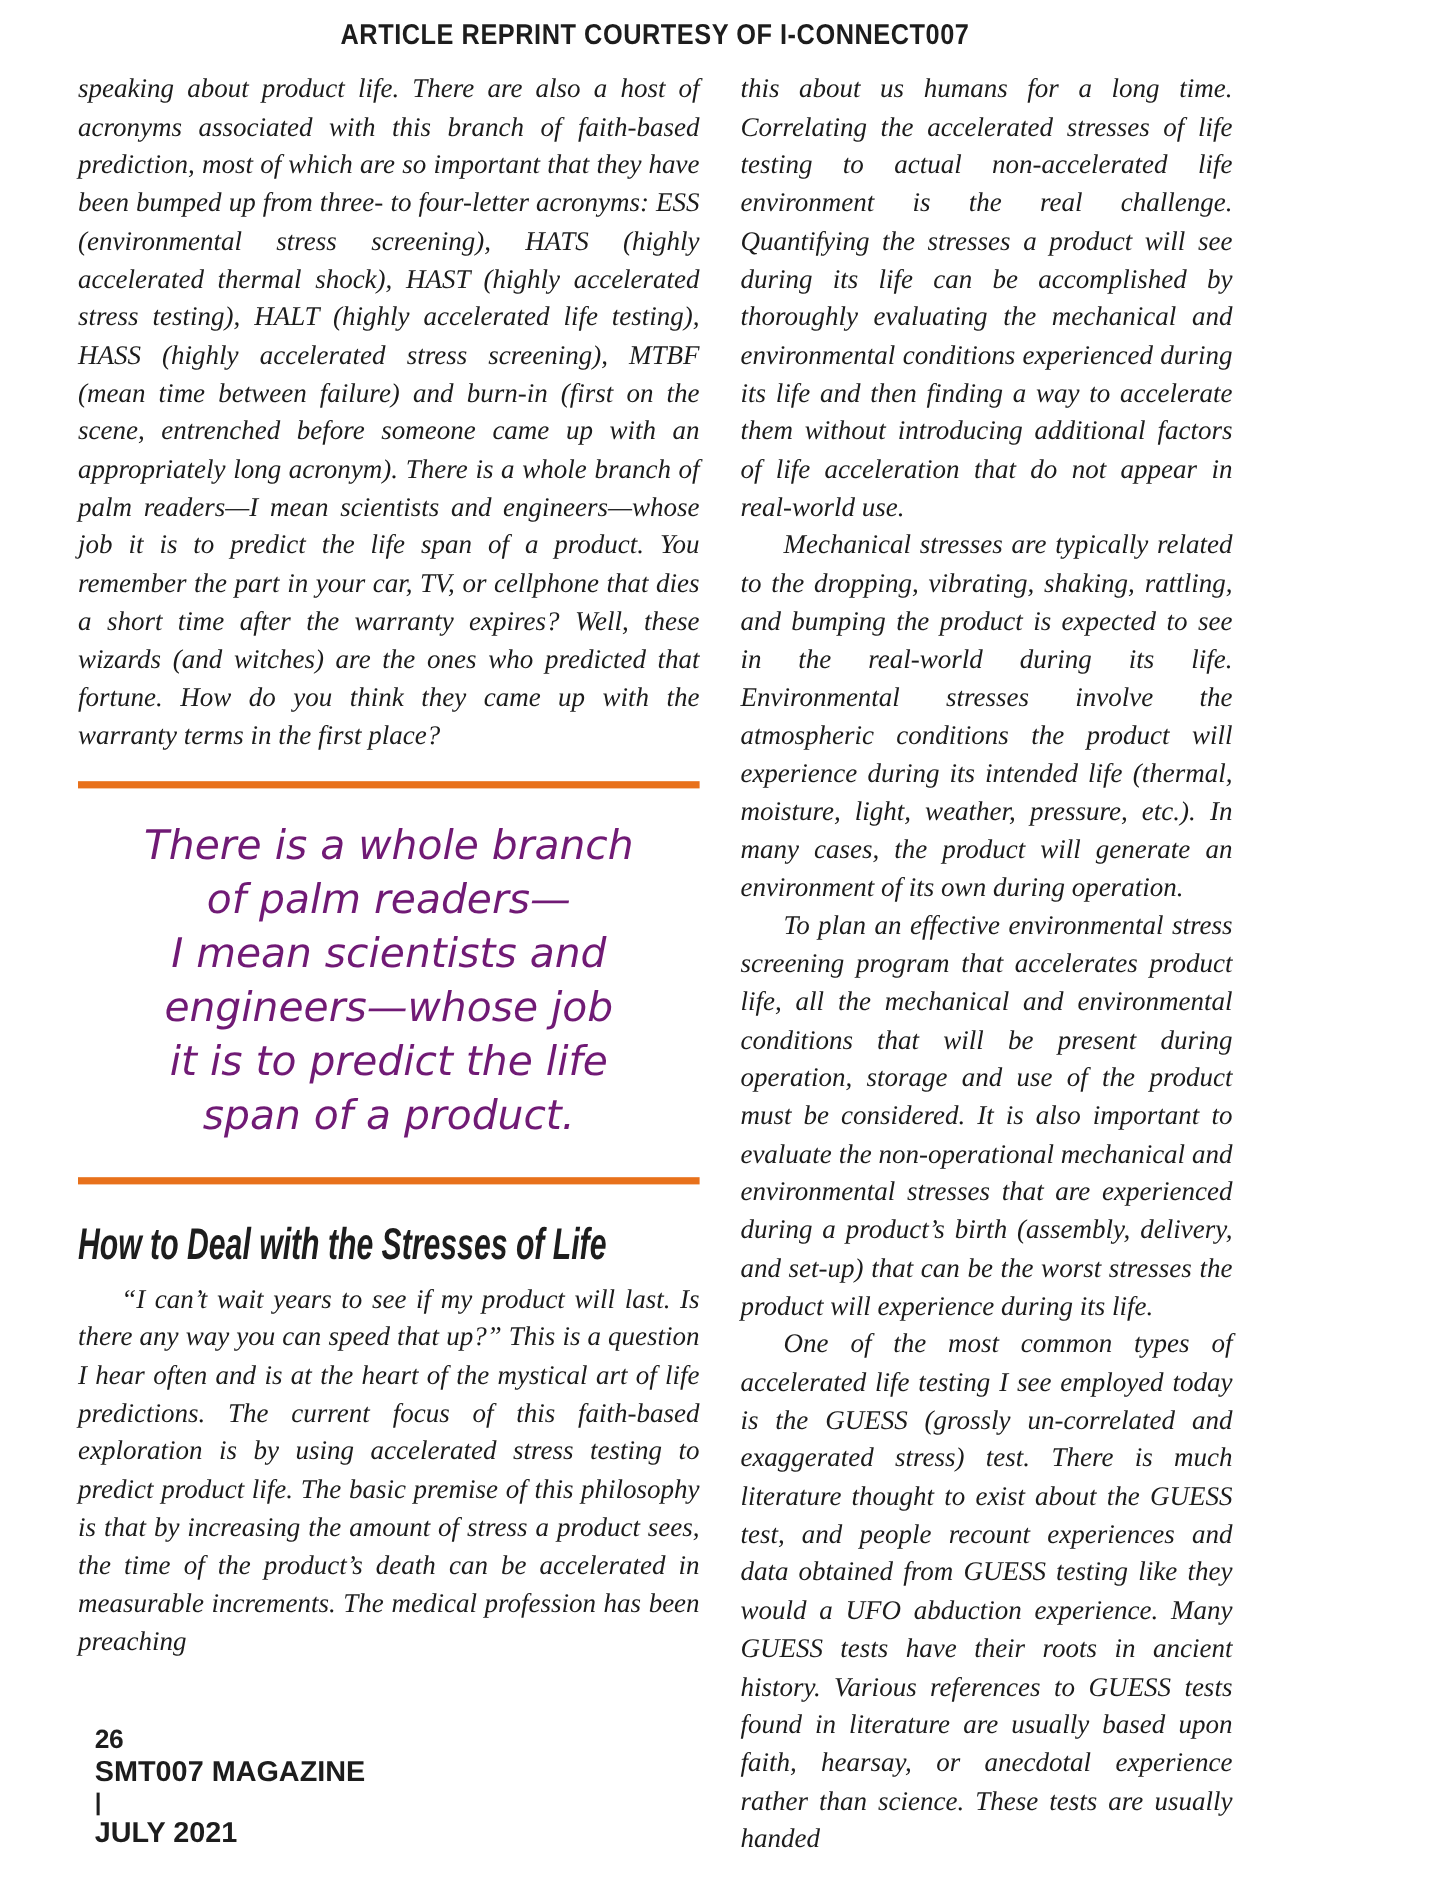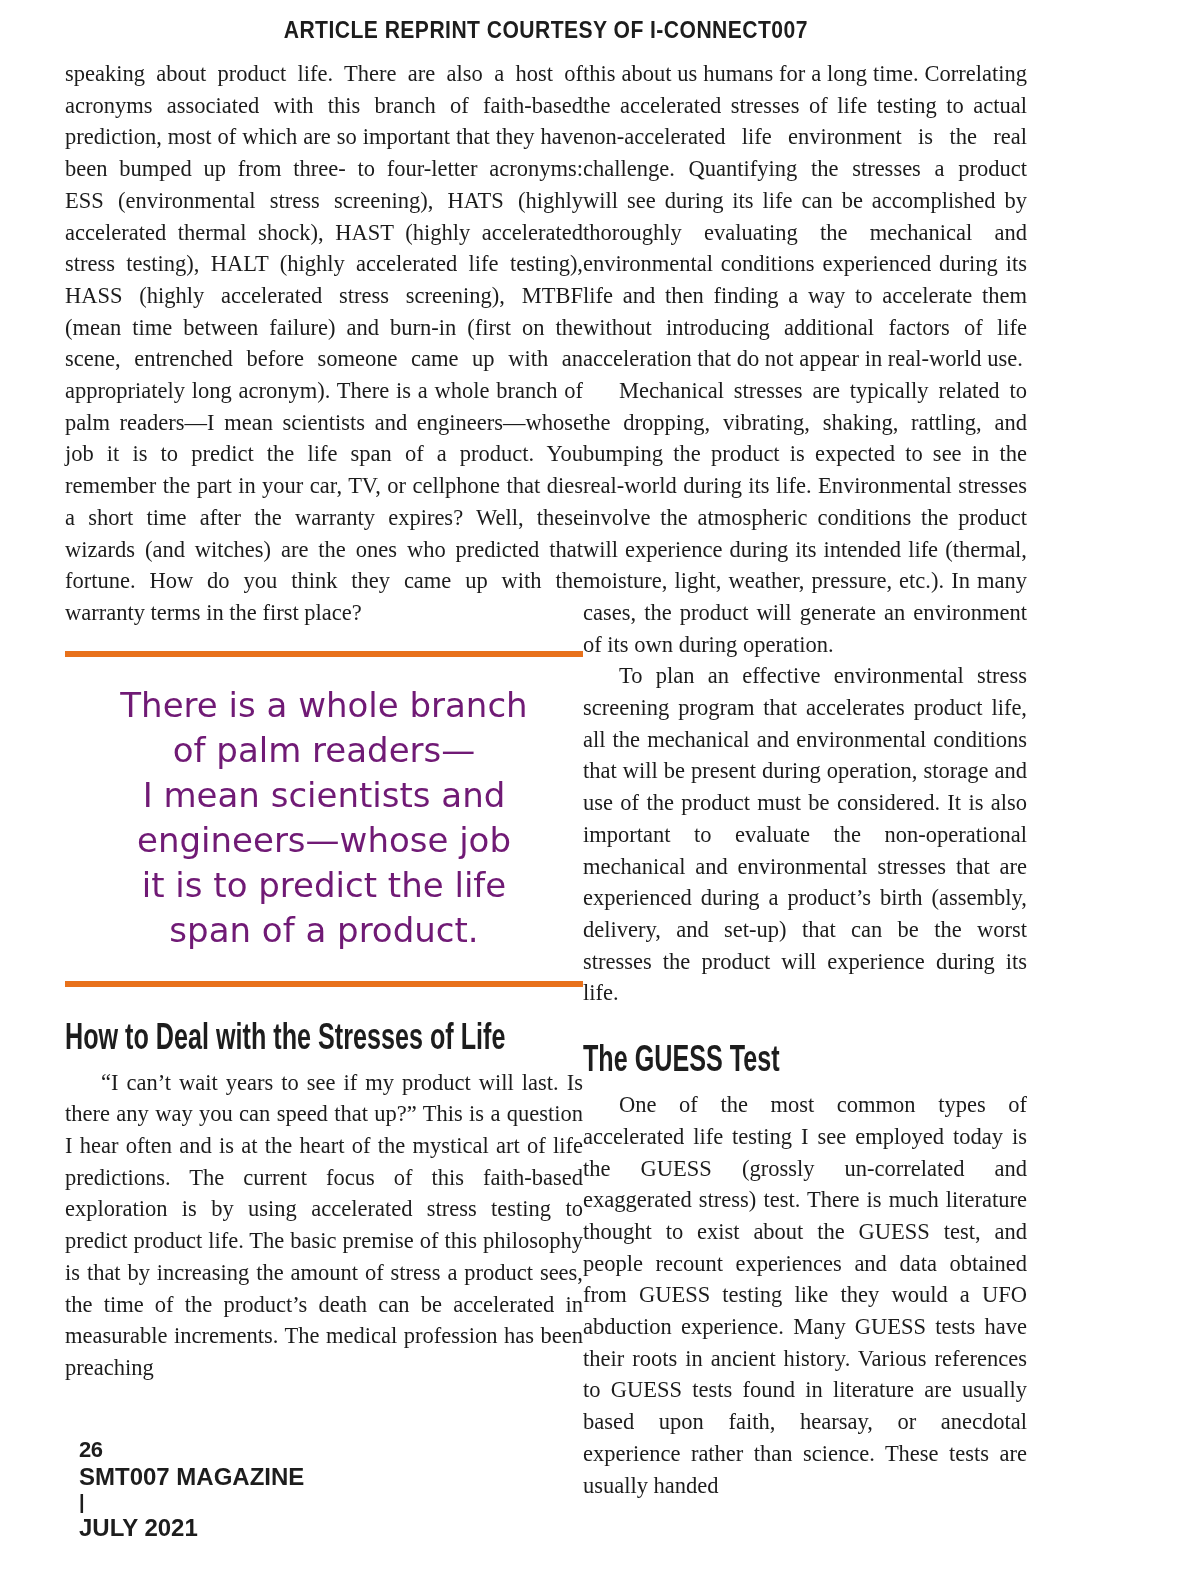--- a/index.html
+++ b/index.html
@@ -25,22 +25,24 @@
     font-weight: bold;
     font-size: 24px;
     letter-spacing: 0.5px;
     color: #1d1d1d;
     transform: scaleX(0.88);
     transform-origin: center;
     white-space: nowrap;
   }
   .columns {
     display: flex;
+    gap: 34px;
     padding: 0 65px;
     margin-top: 10px;
+    font-style: italic;
   }
   .col {
     width: 518px;
   }
   .body-p {
     margin: 0;
     font-family: "Liberation Serif", serif;
     font-size: 22.5px;
     line-height: 31.7px;
     text-align: justify;
@@ -132,23 +134,20 @@
       <h2 class="section-heading">
         <span class="heading-text">How to Deal with the Stresses of Life</span>
       </h2>
       <p class="body-p indent">“I can’t wait years to see if my product will last. Is there any way you can speed that up?” This is a question I hear often and is at the heart of the mystical art of life predictions. The current focus of this faith-based exploration is by using accelerated stress testing to predict product life. The basic premise of this philosophy is that by increasing the amount of stress a product sees, the time of the product’s death can be accelerated in measurable increments. The medical profession has been preaching</p>
     </div>
 
     <div class="col">
       <p class="body-p">this about us humans for a long time. Correlating the accelerated stresses of life testing to actual non-accelerated life environment is the real challenge. Quantifying the stresses a product will see during its life can be accomplished by thoroughly evaluating the mechanical and environmental conditions experienced during its life and then finding a way to accelerate them without introducing additional factors of life acceleration that do not appear in real-world use.</p>
       <p class="body-p indent">Mechanical stresses are typically related to the dropping, vibrating, shaking, rattling, and bumping the product is expected to see in the real-world during its life. Environmental stresses involve the atmospheric conditions the product will experience during its intended life (thermal, moisture, light, weather, pressure, etc.). In many cases, the product will generate an environment of its own during operation.</p>
       <p class="body-p indent">To plan an effective environmental stress screening program that accelerates product life, all the mechanical and environmental conditions that will be present during operation, storage and use of the product must be considered. It is also important to evaluate the non-operational mechanical and environmental stresses that are experienced during a product’s birth (assembly, delivery, and set-up) that can be the worst stresses the product will experience during its life.</p>
-      <h2 class="section-heading">
-        <span class="heading-text">The GUESS Test</span>
-      </h2>
       <p class="body-p indent">One of the most common types of accelerated life testing I see employed today is the GUESS (grossly un-correlated and exaggerated stress) test. There is much literature thought to exist about the GUESS test, and people recount experiences and data obtained from GUESS testing like they would a UFO abduction experience. Many GUESS tests have their roots in ancient history. Various references to GUESS tests found in literature are usually based upon faith, hearsay, or anecdotal experience rather than science. These tests are usually handed</p>
     </div>
 
   </div>
 
   <div class="footer">
     <span class="page-num">26</span>
     <span class="footer-text">SMT007 MAGAZINE</span>
     <span class="footer-sep">|</span>
     <span class="footer-text">JULY 2021</span>

